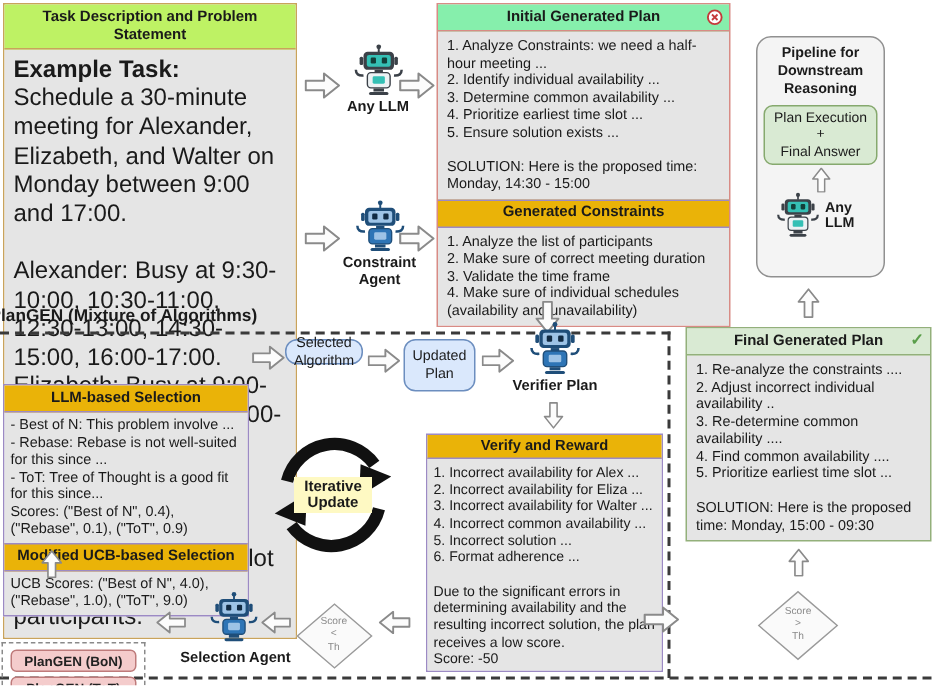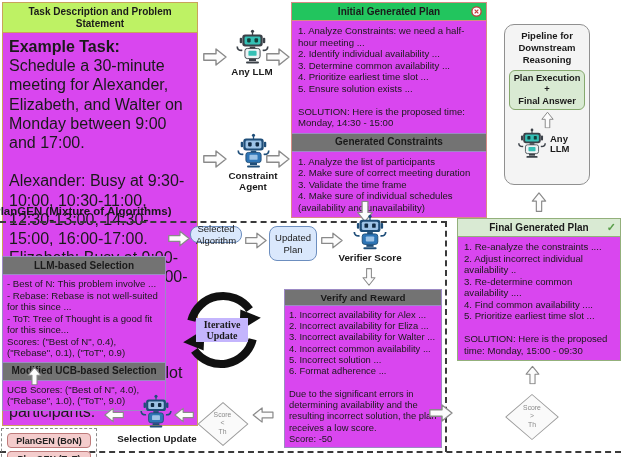--- a/index.html
+++ b/index.html
@@ -3,30 +3,30 @@
 <meta charset="utf-8">
 <style>
   * { box-sizing: border-box; margin: 0; padding: 0; }
   html,body { background:#fff; }
   body { font-family: "Liberation Sans", sans-serif; color:#1a1a1a; }
   .stage { position:relative; width:628px; height:457px; background:#fff; overflow:hidden; }
 
   
   .panel { position:absolute; background:#fff; font-size:9.6px; line-height:1.2; }
   .ph { font-weight:bold; font-size:10px; text-align:center; padding:2.5px 3px; position:relative; }
-  .pb { padding:4px 6px; background:#d946ef; }
+  .pb { padding:4px 6px; background:#e5e5e5; }
   .pre { white-space:pre-line; }
 
   .task  { left:2px; top:2px; width:196px; border:1.4px solid #C9A35B; }
   .task .ph { background:#bef264; border-bottom:1.4px solid #C9A35B; }
   .task .pb { font-size:16px; min-height:170px; }
 
   .initial { left:291px; top:2px; width:196px; border:1.4px solid #D88B85; }
-  .initial .ph-pink { background:#22c55e; border-bottom:1.2px solid #D88B85; }
-  .ph-purple { background:#737373; border-top:1.2px solid #9C8AC4; border-bottom:1.2px solid #9C8AC4; }
+  .initial .ph-pink { background:#86efac; border-bottom:1.2px solid #D88B85; }
+  .ph-purple { background:#eab308; border-top:1.2px solid #9C8AC4; border-bottom:1.2px solid #9C8AC4; }
   .initial .pb { min-height:100px; }
   .initial .pb2 { min-height:60px; }
 
   .finalp { left:457px; top:218px; width:164px; border:1.4px solid #93B07B; }
   .finalp .ph { background:#D9EAD3; border-bottom:1.2px solid #93B07B; }
   .finalp .pb { min-height:118px; }
 
   .llmsel { left:2px; top:227px; width:164px; border:1.4px solid #9C8AC4;margin-top:29px; }
   .llmsel .ph { border-bottom:1.2px solid #9C8AC4; }
   .llmsel .pb { padding:3px 4px; }
@@ -34,21 +34,21 @@
   .verify { left:284px; top:289px; width:158px; border:1.4px solid #9C8AC4; }
   .verify .ph { font-size:9.8px; padding:1.5px 2px; border-bottom:1.2px solid #9C8AC4; }
   .verify .pb { font-size:9.4px; padding:3px 4px; }
 
   
   .pipeline { position:absolute; left:504px; top:24px; width:86px; height:161px;
               background:#F4F4F4; border:1.4px solid #909090; border-radius:10px;
               display:flex; flex-direction:column; align-items:center; padding:5px 18px 3px; }
   .pipeline .ptitle { font-weight:bold; font-size:9.5px; text-align:center; line-height:1.25; }
   .greenbox { margin-top:4px; width:76px; background:#D9EAD3; border:1.2px solid #86A96E;
-              border-radius:6px; font-weight:bold; font-size:9.3px; text-align:center;
+              border-radius:6px; font-weight:normal; font-size:9.3px; text-align:center;
               padding:2px 1px; line-height:1.25; white-space:pre-line; }
   .pipebot { display:flex; align-items:center; gap:2px; margin-top:1px; }
   .pipebot .lbl { font-weight:bold; font-size:9.5px; width:28px; line-height:1.1; }
 
   
   .bluenode { position:absolute; background:#DAE8FC; border:1.3px solid #6C8EBF; border-radius:8px;
               font-size:9.5px; text-align:center; display:flex; align-items:center; justify-content:center;
               line-height:1.2; padding:2px; }
 
   
@@ -75,22 +75,22 @@
   .dash-bottom { position:absolute; left:0; top:451px; width:621px; border-top:2px dashed #3a3a3a; }
   .plangen-title { position:absolute; left:-7px; top:205px; font-weight:bold; font-size:11.5px; white-space:nowrap; }
 
   
   .arr { position:absolute; }
   .rot90  { transform:rotate(90deg); }
   .rot180 { transform:rotate(180deg); }
   .rot270 { transform:rotate(-90deg); }
   .iter { position:absolute; left:176px; top:284px; width:92px; height:92px; }
   .iter .itxt { position:absolute; left:50%; top:50%; transform:translate(-50%,-50%);
-                background:#c4b5fd; font-weight:bold; font-size:10px; width:52px; text-align:center;
-                line-height:1.1; padding:1px 0;font-family:Liberation Serif, serif; }
+                background:#fef9c3; font-weight:bold; font-size:10px; width:52px; text-align:center;
+                line-height:1.1; padding:1px 0; }
   .checkmark { position:absolute; right:4px; top:2px; color:#5A9E4A; font-weight:bold; font-size:11px; }
   .erricon { position:absolute; right:4px; top:3px; }
 
   .robot { display:block; }
   .teal { --metal:#3b4148; --screen:#35c0b5; --eye:#123f3a; --torso:#edf2f4; --chest:#35c0b5; }
   .blue { --metal:#1f4e79; --screen:#9dc3e6; --eye:#102a43; --torso:#2e75b6; --chest:#9dc3e6; }
 </style>
 </head>
 <body>
 
@@ -245,21 +245,21 @@
     </svg>
   <div class="bluenode" style="left:269px;top:226px;width:48px;height:35px">Updated Plan</div>
   <svg class="arr" style="left:321px;top:232px" width="22" height="17">
       <use href="#harrow"></use>
     </svg>
 
   <div class="agent" style="left:330px;top:214px;width:80px">
     <svg class="robot blue" width="38" height="38">
         <use href="#robot"></use>
       </svg>
-    <div class="albl">Verifier Score</div>
+    <div class="albl">Verifier Plan</div>
   </div>
   <svg class="arr rot90" style="left:360px;top:269px" width="18" height="16">
       <use href="#harrow"></use>
     </svg>
 
   <div class="panel verify">
     <div class="ph ph-purple" style="border-top:none">Verify and Reward</div>
     <div class="pb pre">1. Incorrect availability for Alex ...
 2. Incorrect availability for Eliza ...
 3. Incorrect availability for Walter ...
@@ -292,21 +292,21 @@
     </svg>
   <svg class="arr rot180" style="left:174px;top:407px" width="20" height="16">
       <use href="#harrow"></use>
     </svg>
 
   <div class="agent" style="left:138px;top:394px;width:36px">
     <svg class="robot blue" width="36" height="36">
         <use href="#robot"></use>
       </svg>
   </div>
-  <div style="position:absolute;left:115px;top:433px;width:84px;text-align:center;font-weight:bold;font-size:9.8px">Selection Update</div>
+  <div style="position:absolute;left:115px;top:433px;width:84px;text-align:center;font-weight:bold;font-size:9.8px">Selection Agent</div>
   <svg class="arr rot180" style="left:104px;top:407px" width="20" height="16">
       <use href="#harrow"></use>
     </svg>
 
   <div class="algwrap">
     <div class="algbox">PlanGEN (BoN)</div>
     <div class="algbox">PlanGEN (ToT)</div>
     <div class="algbox">PlanGEN (RS)</div>
   </div>
   <svg class="arr rot270" style="left:25px;top:366px" width="19" height="20">

